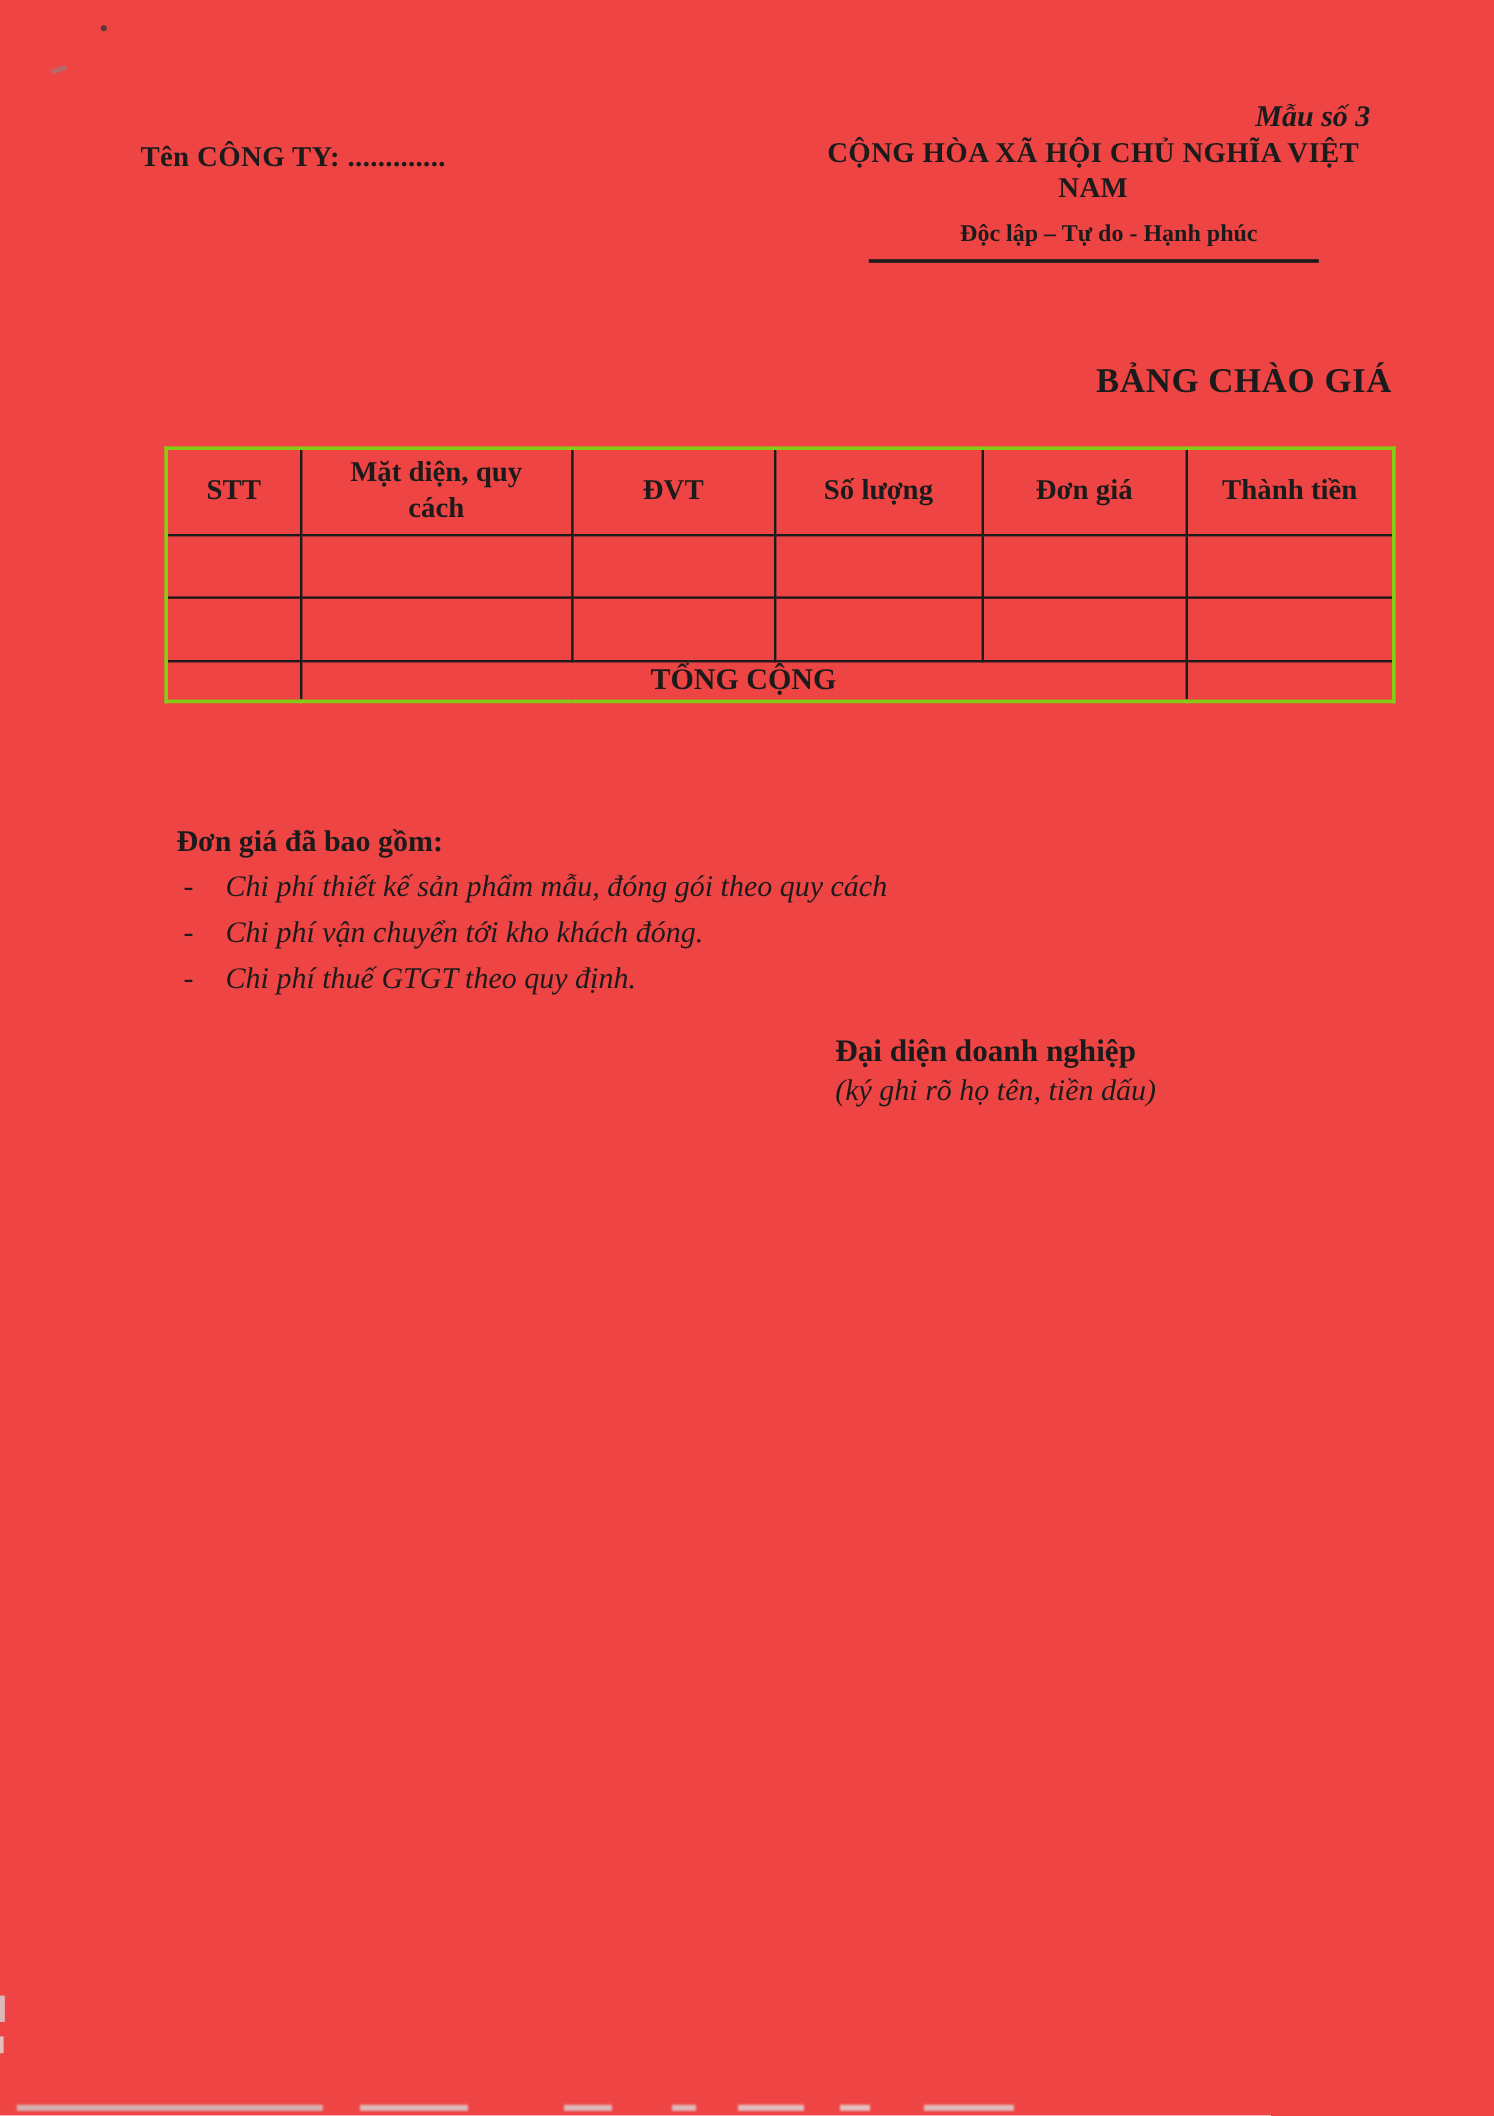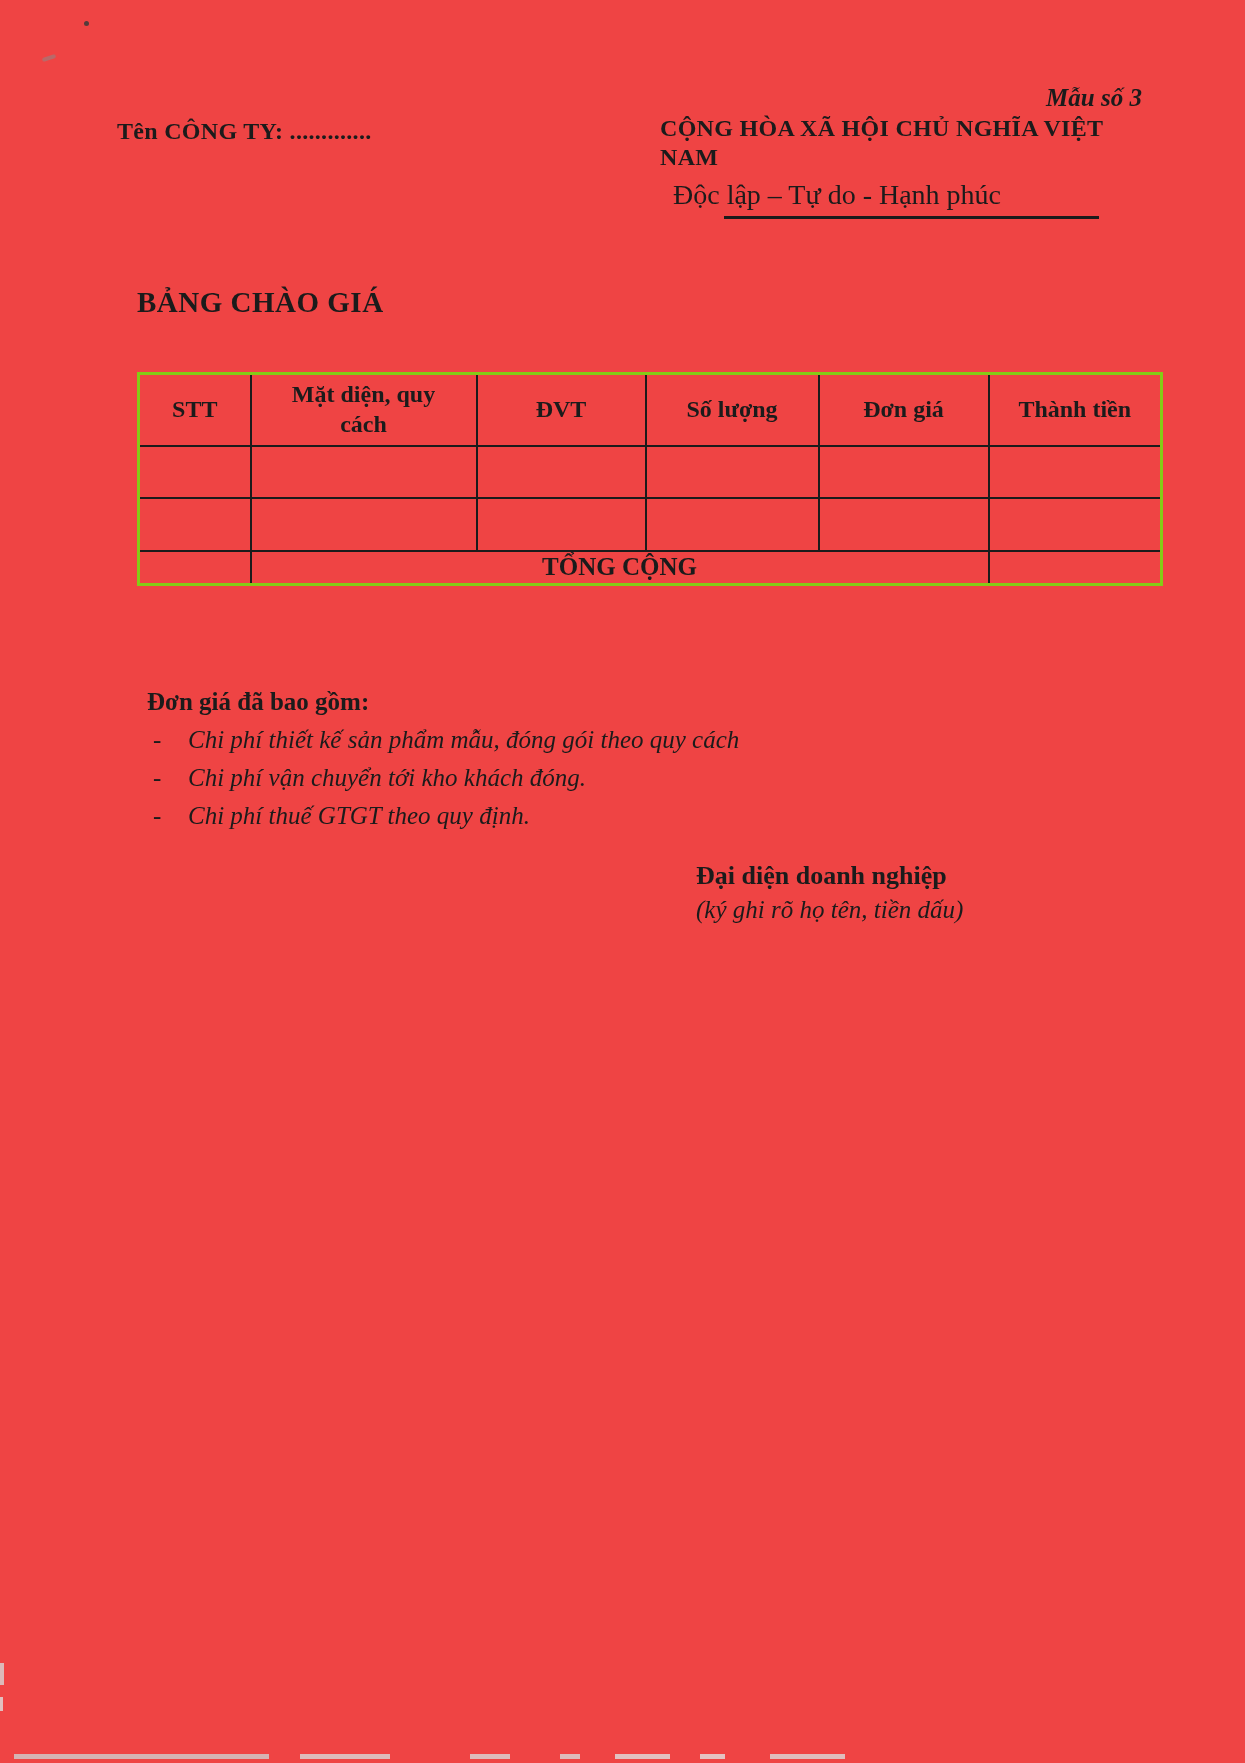--- a/index.html
+++ b/index.html
@@ -14,29 +14,29 @@
 
   
   .form-number {
     position:absolute; top:84px; left:1036px; width:116px;
     text-align:center; font-style:italic; font-weight:bold; font-size:25px;
   }
   .company-label {
     position:absolute; top:118px; left:117px;
     font-weight:bold; font-size:24px; letter-spacing:0.3px;
   }
-  .republic { position:absolute; top:114px; left:660px; width:502px; text-align:left; }
+  .republic { position:absolute; top:114px; left:660px; width:502px; text-align:center; }
   .republic-l1 { font-weight:bold; font-size:24px; line-height:29px; letter-spacing:0.3px; }
-  .republic-l2 { font-weight:normal; font-size:28px; line-height:28px; margin-top:9px; transform:translateX(13px); }
+  .republic-l2 { font-weight:bold; font-size:20px; line-height:28px; margin-top:9px; transform:translateX(13px); }
   .republic-rule { width:375px; height:3px; background:#1b1b1b; margin:7px auto 0 auto; }
 
   
   .doc-title {
-    position:absolute; top:286px; left:137px; width:1023px;
-    text-align:left; font-weight:bold; font-size:29px; letter-spacing:0.5px;
+    position:absolute; top:302px; left:137px; width:1023px;
+    text-align:right; font-weight:bold; font-size:29px; letter-spacing:0.5px;
   }
 
   
   .quote-table {
     position:absolute; top:372px; left:137px; width:1023px;
     border-collapse:collapse; table-layout:fixed;
     border:3px solid #84cc16;
   }
   .quote-table th, .quote-table td {
     border:2px solid #1b1b1b;

